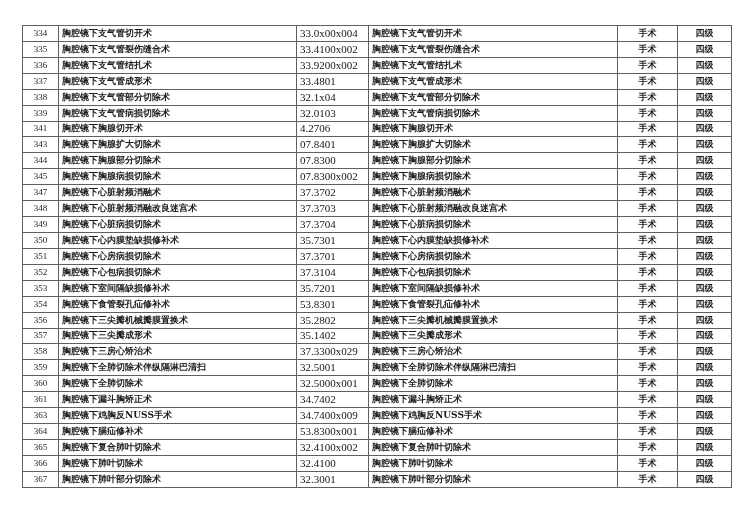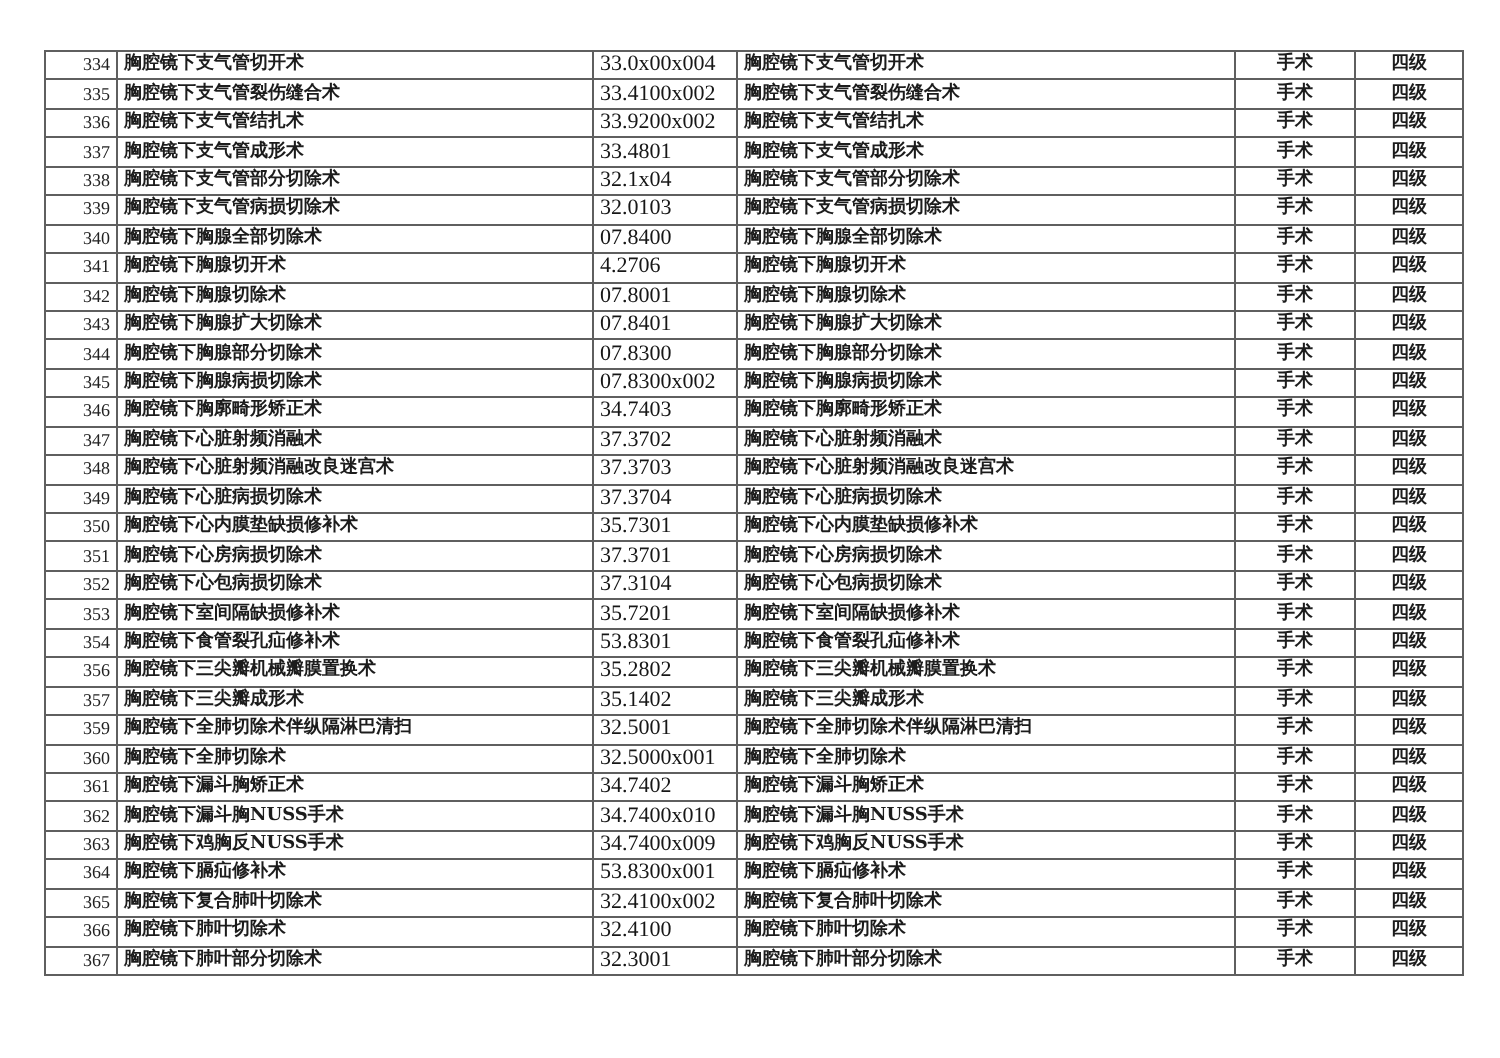--- a/index.html
+++ b/index.html
@@ -35,21 +35,21 @@
     padding: 0 3px;
     vertical-align: middle;
     line-height: 1;
     overflow: hidden;
     white-space: nowrap;
     background: #ffffff;
   }
   td.num {
     font-family: "Liberation Serif", serif;
     font-size: 9px;
-    text-align: right;
+    text-align: center;
     color: #222222;
   }
   td.cn {
     font-family: "DejaVu Serif", "Liberation Serif", serif;
     font-weight: bold;
     font-size: 9px;
     color: #1c1c1c;
     text-align: left;
     padding-left: 4px;
   }
@@ -126,46 +126,30 @@
 
   <tr>
     <td class="num">339</td>
     <td class="cn">胸腔镜下支气管病损切除术</td>
     <td class="code">32.0103</td>
     <td class="cn">胸腔镜下支气管病损切除术</td>
     <td class="cn center">手术</td>
     <td class="cn center">四级</td>
   </tr>
 
-  <tr>
-    <td class="num">340</td>
-    <td class="cn">胸腔镜下胸腺全部切除术</td>
-    <td class="code">07.8400</td>
-    <td class="cn">胸腔镜下胸腺全部切除术</td>
-    <td class="cn center">手术</td>
-    <td class="cn center">四级</td>
-  </tr>
 
   <tr>
     <td class="num">341</td>
     <td class="cn">胸腔镜下胸腺切开术</td>
     <td class="code">4.2706</td>
     <td class="cn">胸腔镜下胸腺切开术</td>
     <td class="cn center">手术</td>
     <td class="cn center">四级</td>
   </tr>
 
-  <tr>
-    <td class="num">342</td>
-    <td class="cn">胸腔镜下胸腺切除术</td>
-    <td class="code">07.8001</td>
-    <td class="cn">胸腔镜下胸腺切除术</td>
-    <td class="cn center">手术</td>
-    <td class="cn center">四级</td>
-  </tr>
 
   <tr>
     <td class="num">343</td>
     <td class="cn">胸腔镜下胸腺扩大切除术</td>
     <td class="code">07.8401</td>
     <td class="cn">胸腔镜下胸腺扩大切除术</td>
     <td class="cn center">手术</td>
     <td class="cn center">四级</td>
   </tr>
 
@@ -180,28 +164,20 @@
 
   <tr>
     <td class="num">345</td>
     <td class="cn">胸腔镜下胸腺病损切除术</td>
     <td class="code">07.8300x002</td>
     <td class="cn">胸腔镜下胸腺病损切除术</td>
     <td class="cn center">手术</td>
     <td class="cn center">四级</td>
   </tr>
 
-  <tr>
-    <td class="num">346</td>
-    <td class="cn">胸腔镜下胸廓畸形矫正术</td>
-    <td class="code">34.7403</td>
-    <td class="cn">胸腔镜下胸廓畸形矫正术</td>
-    <td class="cn center">手术</td>
-    <td class="cn center">四级</td>
-  </tr>
 
   <tr>
     <td class="num">347</td>
     <td class="cn">胸腔镜下心脏射频消融术</td>
     <td class="code">37.3702</td>
     <td class="cn">胸腔镜下心脏射频消融术</td>
     <td class="cn center">手术</td>
     <td class="cn center">四级</td>
   </tr>
 
@@ -280,20 +256,28 @@
 
   <tr>
     <td class="num">357</td>
     <td class="cn">胸腔镜下三尖瓣成形术</td>
     <td class="code">35.1402</td>
     <td class="cn">胸腔镜下三尖瓣成形术</td>
     <td class="cn center">手术</td>
     <td class="cn center">四级</td>
   </tr>
 
+  <tr>
+    <td class="num">358</td>
+    <td class="cn">胸腔镜下三房心矫治术</td>
+    <td class="code">37.3300x029</td>
+    <td class="cn">胸腔镜下三房心矫治术</td>
+    <td class="cn center">手术</td>
+    <td class="cn center">四级</td>
+  </tr>
 
   <tr>
     <td class="num">359</td>
     <td class="cn">胸腔镜下全肺切除术伴纵隔淋巴清扫</td>
     <td class="code">32.5001</td>
     <td class="cn">胸腔镜下全肺切除术伴纵隔淋巴清扫</td>
     <td class="cn center">手术</td>
     <td class="cn center">四级</td>
   </tr>
 
@@ -308,28 +292,20 @@
 
   <tr>
     <td class="num">361</td>
     <td class="cn">胸腔镜下漏斗胸矫正术</td>
     <td class="code">34.7402</td>
     <td class="cn">胸腔镜下漏斗胸矫正术</td>
     <td class="cn center">手术</td>
     <td class="cn center">四级</td>
   </tr>
 
-  <tr>
-    <td class="num">362</td>
-    <td class="cn">胸腔镜下漏斗胸NUSS手术</td>
-    <td class="code">34.7400x010</td>
-    <td class="cn">胸腔镜下漏斗胸NUSS手术</td>
-    <td class="cn center">手术</td>
-    <td class="cn center">四级</td>
-  </tr>
 
   <tr>
     <td class="num">363</td>
     <td class="cn">胸腔镜下鸡胸反NUSS手术</td>
     <td class="code">34.7400x009</td>
     <td class="cn">胸腔镜下鸡胸反NUSS手术</td>
     <td class="cn center">手术</td>
     <td class="cn center">四级</td>
   </tr>
 

